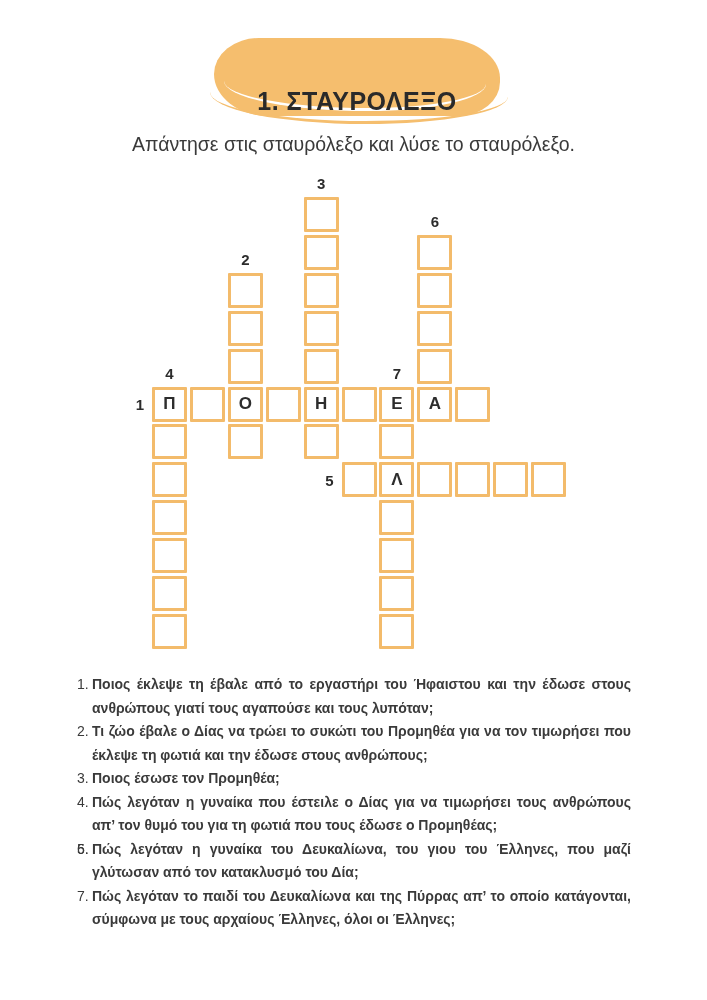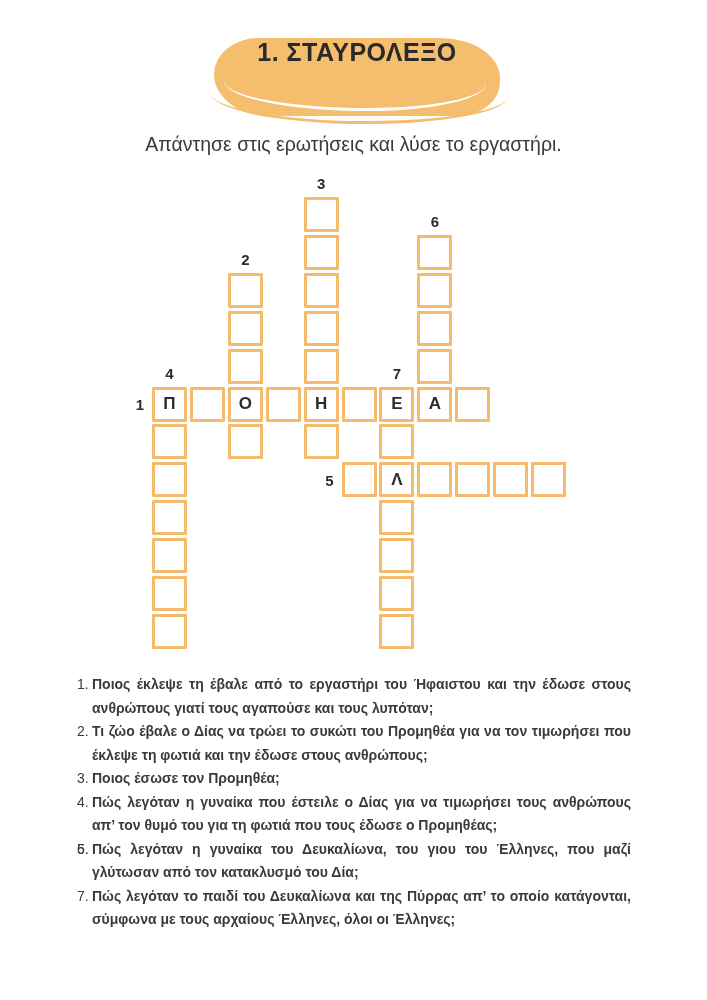--- a/index.html
+++ b/index.html
@@ -9,21 +9,21 @@
     font-family: "Liberation Sans", sans-serif;
     position: relative; overflow: hidden;
   }
   .page { position: absolute; inset: 0; background: #ffffff; }
 
   
   .title-blob {
     position: absolute; left: 214px; top: 38px; width: 286px; height: 78px;
     background: #F5BE6E;
     border-radius: 45px 60px 42px 55px / 36px 40px 34px 42px;
-    display: flex; align-items: flex-start; justify-content: center;
+    display: flex; align-items: flex-end; justify-content: center;
   }
   .title-blob .white-stroke {
     position: absolute; left: 10px; right: 14px; bottom: 5px; height: 30px;
     border-bottom: 3px solid #ffffff;
     border-radius: 0 0 45% 55% / 0 0 90% 100%;
     pointer-events: none;
   }
   .title-blob .outer-stroke {
     position: absolute; left: -4px; right: -8px; bottom: -8px; height: 32px;
     border-bottom: 3px solid #F5BE6E;
@@ -82,21 +82,21 @@
 <body>
 
 <div class="page">
 
   <div class="title-blob">
     <div class="outer-stroke"></div>
     <div class="white-stroke"></div>
     <h1 class="page-title">1. ΣΤΑΥΡΟΛΕΞΟ</h1>
   </div>
 
-  <p class="subtitle">Απάντησε στις ερωτήσεις και λύσε το εργαστήρι.</p>
+  <p class="subtitle">Απάντησε στις σταυρόλεξο και λύσε το σταυρόλεξο.</p>
 
   <div class="crossword" id="crossword">
       <div class="cell" style="left: 303.6px; top: 197px;"></div>
       <div class="cell" style="left: 303.6px; top: 234.9px;"></div>
       <div class="cell" style="left: 417.3px; top: 234.9px;"></div>
       <div class="cell" style="left: 227.8px; top: 272.8px;"></div>
       <div class="cell" style="left: 303.6px; top: 272.8px;"></div>
       <div class="cell" style="left: 417.3px; top: 272.8px;"></div>
       <div class="cell" style="left: 227.8px; top: 310.7px;"></div>
       <div class="cell" style="left: 303.6px; top: 310.7px;"></div>

